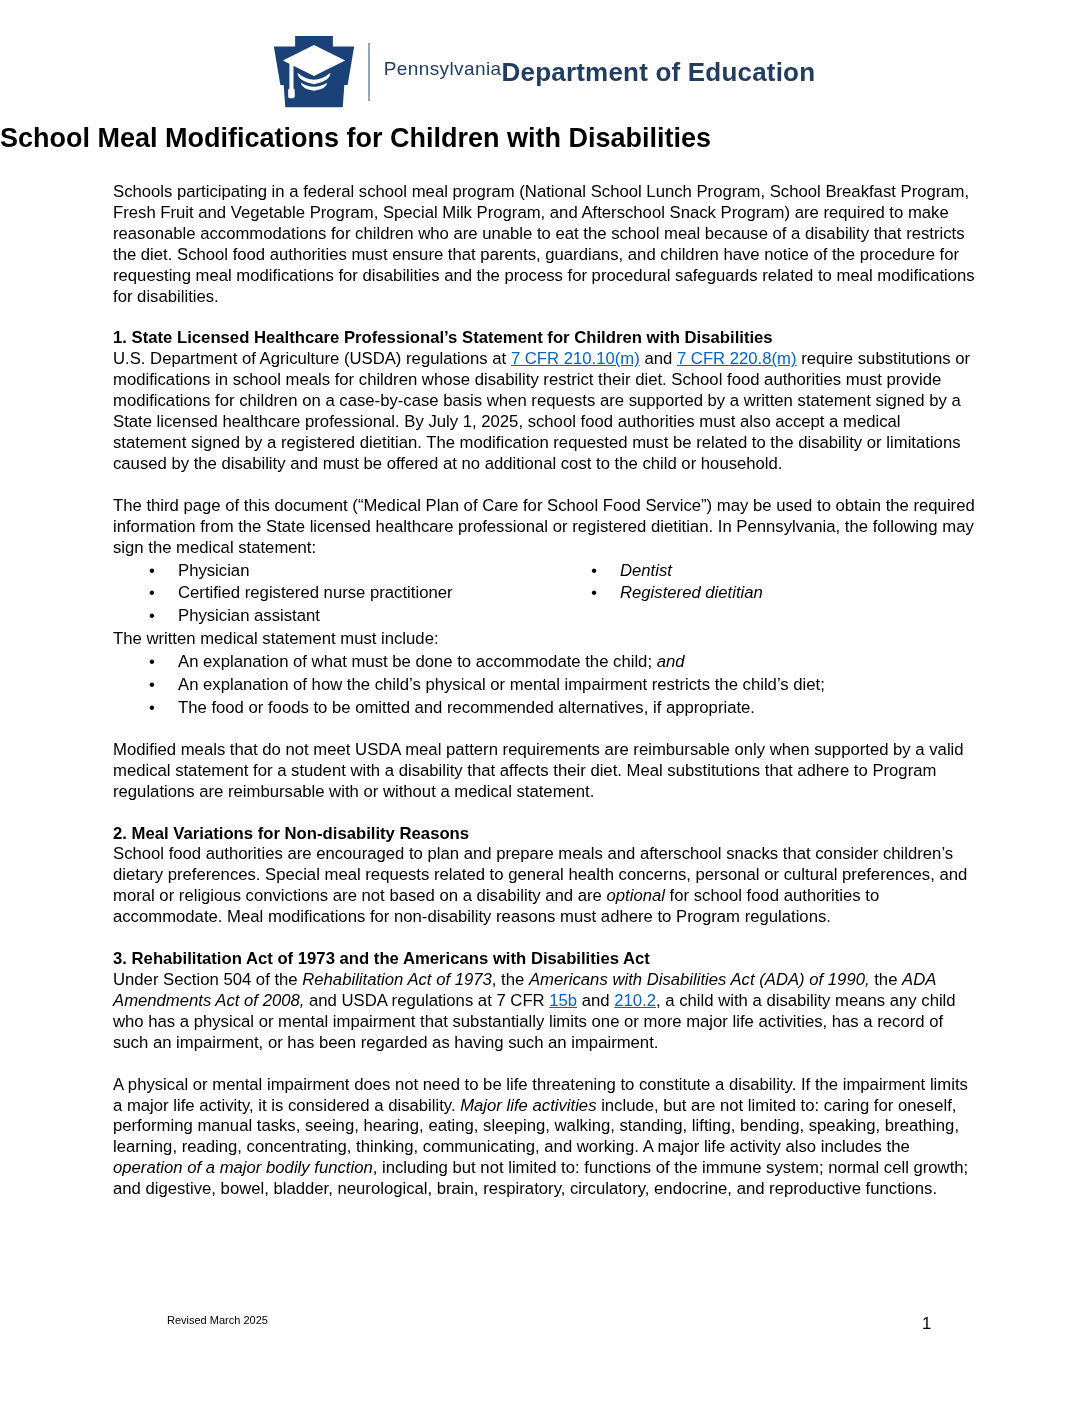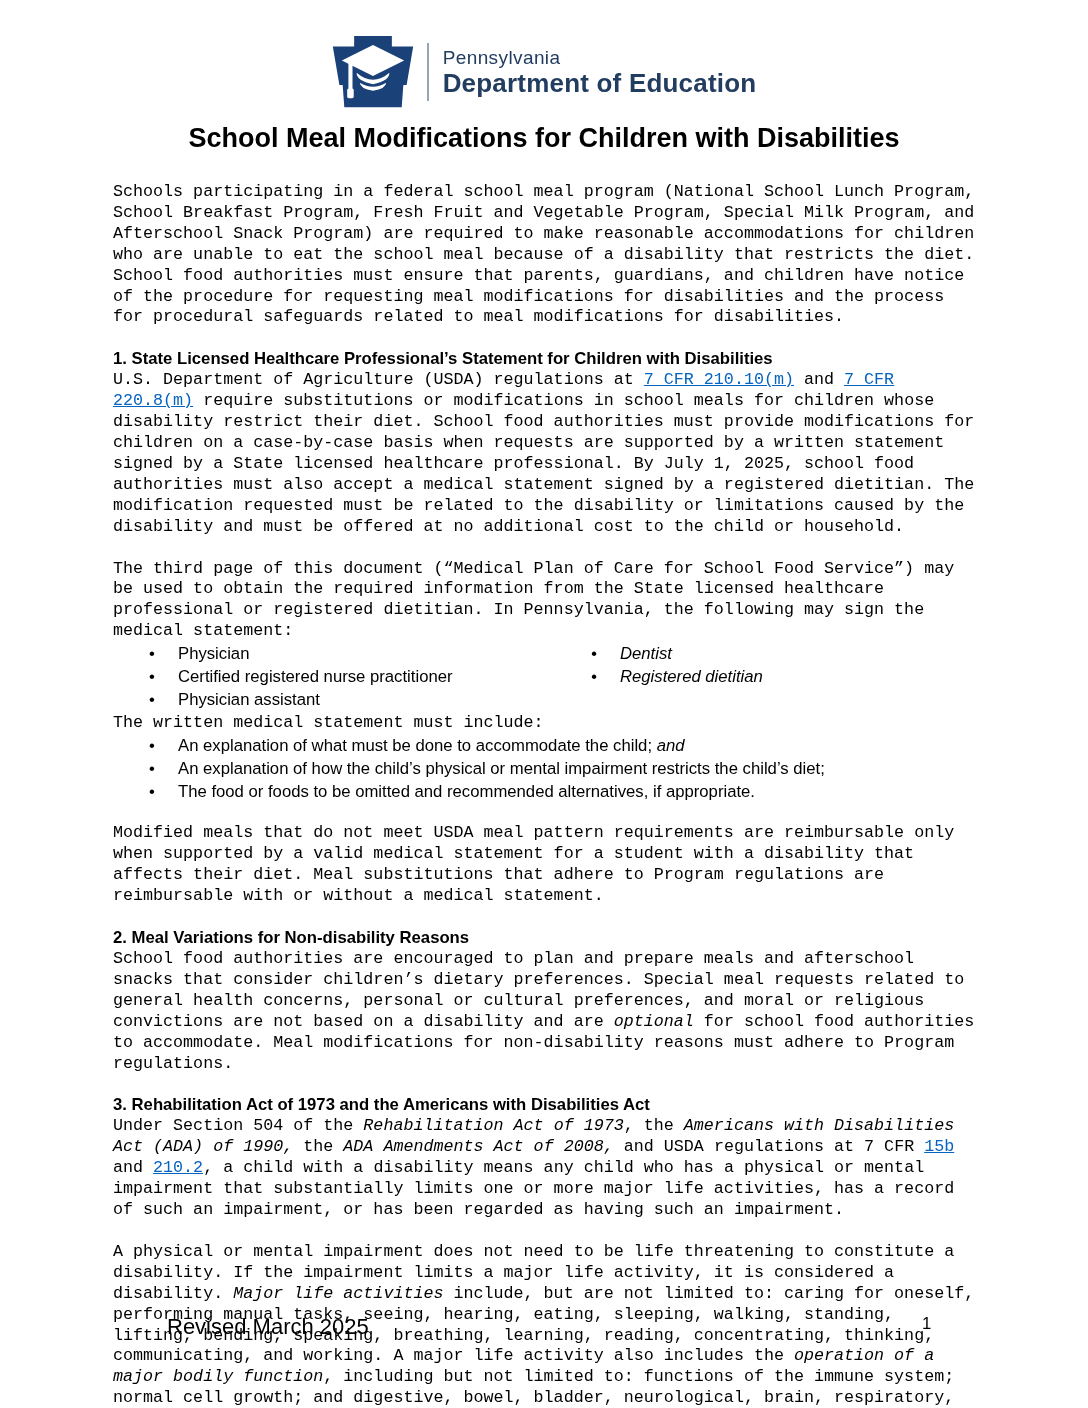--- a/index.html
+++ b/index.html
@@ -35,52 +35,51 @@
     margin-right: 13px;
   }
   .logo-divider {
     width: 2px;
     height: 58px;
     background: #97a5b5;
     margin-right: 14px;
   }
   .logo-text {
     display: flex;
-    flex-direction: column;
+    flex-direction: row;
     justify-content: center;
   }
   .logo-org {
     font-size: 19px;
     line-height: 22px;
     letter-spacing: 0.4px;
     color: var(--logo-text, #223d60);
   }
   .logo-dept {
     font-size: 26px;
     line-height: 28px;
     font-weight: bold;
     letter-spacing: 0.2px;
     color: var(--logo-text, #223d60);
   }
   
   h1.doc-title {
     font-size: 27px;
     line-height: 32px;
     font-weight: bold;
-    text-align: center;
+    text-align: left;
     margin: 12px 0 28px 0;
   }
   
   p, h2, li {
     font-size: 16.7px;
     line-height: 20.9px;
   }
   p {
     margin: 0 0 21px 0;
-    font-family: Liberation Mono, monospace;
   }
   p.tight {
     margin-bottom: 2px;
   }
   h2.sect-heading {
     font-weight: bold;
     margin: 0;
   }
   .it { font-style: italic; }
   a.doclink {
@@ -117,21 +116,21 @@
   }
   .two-col .col-right {
     flex: 1;
     font-style: italic;
   }
   
   .footer-revised {
     position: absolute;
     left: 167px;
     top: 1314px;
-    font-size: 22px;
+    font-size: 11px;
   }
   .footer-pagenum {
     position: absolute;
     left: 922px;
     top: 1314px;
     font-size: 16.7px;
   }
 </style>
 </head>
 <body>

